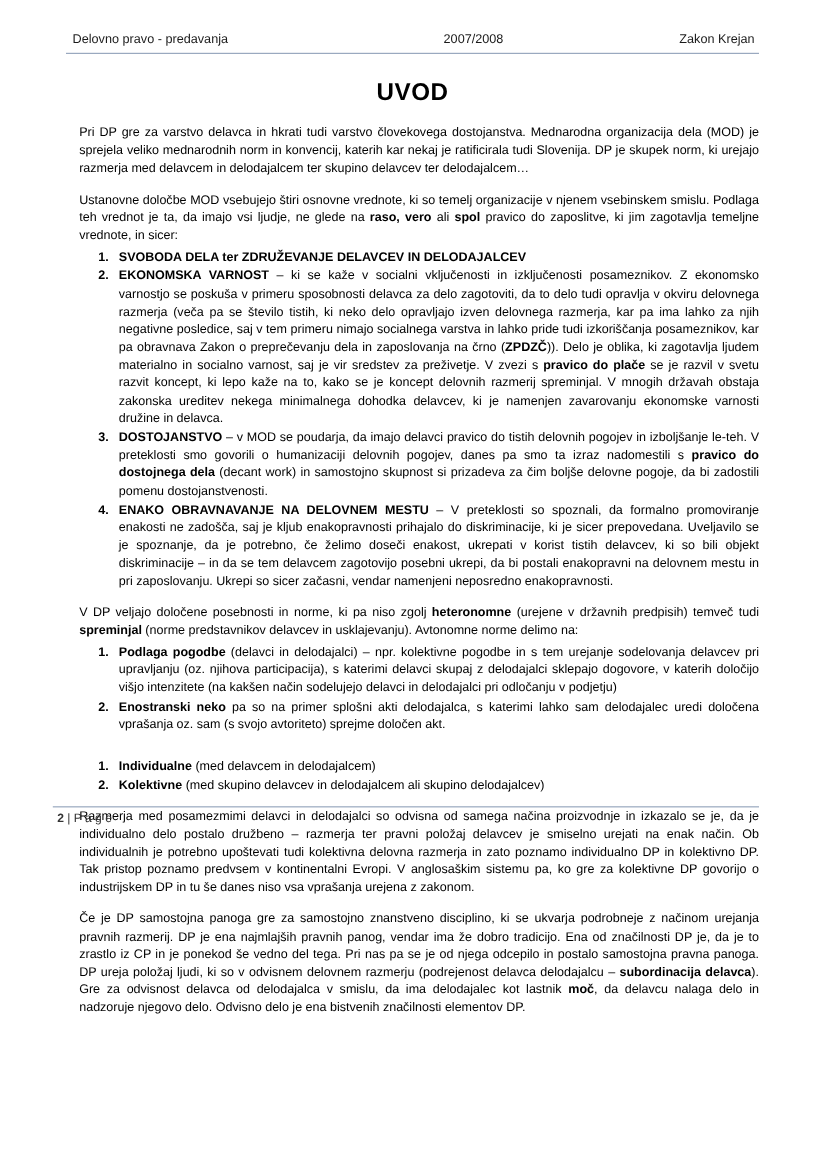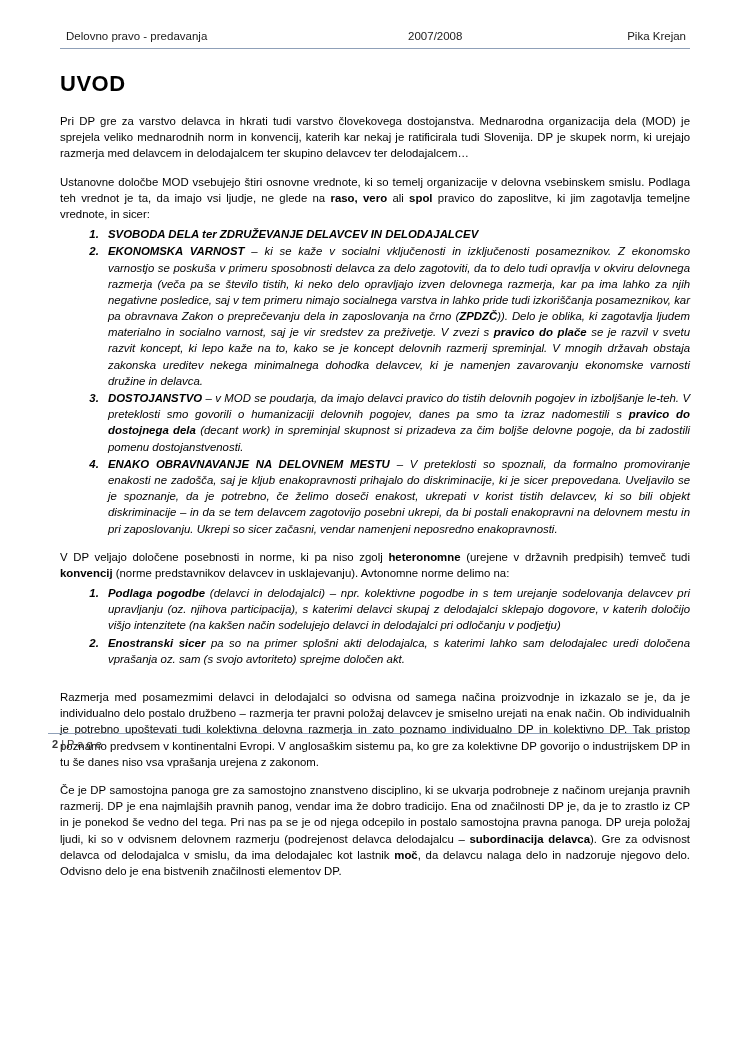--- a/index.html
+++ b/index.html
@@ -35,40 +35,39 @@
   .header-right { flex: 0 0 auto; }
   .header-rule {
     border: none;
     border-top: 1px solid #8fa0b8;
     margin: 6px 0 0 0;
   }
   h1.title {
     font-family: "Liberation Sans", sans-serif;
     font-size: 22px;
     font-weight: bold;
-    text-align: left;
+    text-align: center;
     letter-spacing: 0.5px;
     margin: 22px 0 16px 0;
   }
   p.para {
     font-family: "Liberation Sans", sans-serif;
     font-size: 11.4px;
     line-height: 1.42;
     text-align: justify;
-    margin: 0 0 12px 0;
+    margin: 0 0 12px 12px;
   }
   p.tight { margin-bottom: 4px; }
   ol.numlist {
     font-family: "Liberation Sans", sans-serif;
     font-size: 11.4px;
     line-height: 1.42;
     margin: 0 0 12px 0;
     padding-left: 42px;
     text-align: justify;
-    font-style: italic;
   }
   ol.numlist > li {
     margin-bottom: 1px;
     padding-left: 6px;
   }
   ol.numlist > li::marker {
     font-weight: bold;
   }
   b { font-weight: bold; }
   .footer {
@@ -92,64 +91,72 @@
   .gap { height: 10px; }
 </style>
 </head>
 <body>
 
 <div class="page">
 
   <div class="header">
     <div class="header-left">Delovno pravo - predavanja</div>
     <div class="header-center">2007/2008</div>
-    <div class="header-right">Pika Krejan</div>
+    <div class="header-right">Zakon Krejan</div>
   </div>
   <hr class="header-rule">
 
   <h1 class="title">UVOD</h1>
 
   <p class="para">Pri DP gre za varstvo delavca in hkrati tudi varstvo človekovega dostojanstva. Mednarodna organizacija dela (MOD) je sprejela veliko mednarodnih norm in konvencij, katerih kar nekaj je ratificirala tudi Slovenija. DP je skupek norm, ki urejajo razmerja med delavcem in delodajalcem ter skupino delavcev ter delodajalcem…</p>
 
   <p class="para tight">
-    <span>Ustanovne določbe MOD vsebujejo štiri osnovne vrednote, ki so temelj organizacije v delovna vsebinskem smislu. Podlaga teh vrednot je ta, da imajo vsi ljudje, ne glede na </span><b>raso, vero</b><span> ali </span><b>spol</b><span> pravico do zaposlitve, ki jim zagotavlja temeljne vrednote, in sicer:</span>
+    <span>Ustanovne določbe MOD vsebujejo štiri osnovne vrednote, ki so temelj organizacije v njenem vsebinskem smislu. Podlaga teh vrednot je ta, da imajo vsi ljudje, ne glede na </span><b>raso, vero</b><span> ali </span><b>spol</b><span> pravico do zaposlitve, ki jim zagotavlja temeljne vrednote, in sicer:</span>
   </p>
 
   <ol class="numlist">
     <li>
       <b>SVOBODA DELA ter ZDRUŽEVANJE DELAVCEV IN DELODAJALCEV</b><span></span>
     </li>
     <li>
       <b>EKONOMSKA VARNOST</b><span> – ki se kaže v socialni vključenosti in izključenosti posameznikov. Z ekonomsko varnostjo se poskuša v primeru sposobnosti delavca za delo zagotoviti, da to delo tudi opravlja v okviru delovnega razmerja (veča pa se število tistih, ki neko delo opravljajo izven delovnega razmerja, kar pa ima lahko za njih negativne posledice, saj v tem primeru nimajo socialnega varstva in lahko pride tudi izkoriščanja posameznikov, kar pa obravnava Zakon o preprečevanju dela in zaposlovanja na črno (</span><b>ZPDZČ</b><span>)). Delo je oblika, ki zagotavlja ljudem materialno in socialno varnost, saj je vir sredstev za preživetje. V zvezi s </span><b>pravico do plače</b><span> se je razvil v svetu razvit koncept, ki lepo kaže na to, kako se je koncept delovnih razmerij spreminjal. V mnogih državah obstaja zakonska ureditev nekega minimalnega dohodka delavcev, ki je namenjen zavarovanju ekonomske varnosti družine in delavca.</span>
     </li>
     <li>
-      <b>DOSTOJANSTVO</b><span> – v MOD se poudarja, da imajo delavci pravico do tistih delovnih pogojev in izboljšanje le-teh. V preteklosti smo govorili o humanizaciji delovnih pogojev, danes pa smo ta izraz nadomestili s </span><b>pravico do dostojnega dela</b><span> (decant work) in spreminjal skupnost si prizadeva za čim boljše delovne pogoje, da bi zadostili pomenu dostojanstvenosti.</span>
+      <b>DOSTOJANSTVO</b><span> – v MOD se poudarja, da imajo delavci pravico do tistih delovnih pogojev in izboljšanje le-teh. V preteklosti smo govorili o humanizaciji delovnih pogojev, danes pa smo ta izraz nadomestili s </span><b>pravico do dostojnega dela</b><span> (decant work) in samostojno skupnost si prizadeva za čim boljše delovne pogoje, da bi zadostili pomenu dostojanstvenosti.</span>
     </li>
     <li>
       <b>ENAKO OBRAVNAVANJE NA DELOVNEM MESTU</b><span> – V preteklosti so spoznali, da formalno promoviranje enakosti ne zadošča, saj je kljub enakopravnosti prihajalo do diskriminacije, ki je sicer prepovedana. Uveljavilo se je spoznanje, da je potrebno, če želimo doseči enakost, ukrepati v korist tistih delavcev, ki so bili objekt diskriminacije – in da se tem delavcem zagotovijo posebni ukrepi, da bi postali enakopravni na delovnem mestu in pri zaposlovanju. Ukrepi so sicer začasni, vendar namenjeni neposredno enakopravnosti.</span>
     </li>
   </ol>
 
 
   <p class="para tight">
-    <span>V DP veljajo določene posebnosti in norme, ki pa niso zgolj </span><b>heteronomne</b><span> (urejene v državnih predpisih) temveč tudi </span><b>konvencij</b><span> (norme predstavnikov delavcev in usklajevanju). Avtonomne norme delimo na:</span>
+    <span>V DP veljajo določene posebnosti in norme, ki pa niso zgolj </span><b>heteronomne</b><span> (urejene v državnih predpisih) temveč tudi </span><b>spreminjal</b><span> (norme predstavnikov delavcev in usklajevanju). Avtonomne norme delimo na:</span>
   </p>
 
   <ol class="numlist">
     <li>
       <b>Podlaga pogodbe</b><span> (delavci in delodajalci) – npr. kolektivne pogodbe in s tem urejanje sodelovanja delavcev pri upravljanju (oz. njihova participacija), s katerimi delavci skupaj z delodajalci sklepajo dogovore, v katerih določijo višjo intenzitete (na kakšen način sodelujejo delavci in delodajalci pri odločanju v podjetju)</span>
     </li>
     <li>
-      <b>Enostranski sicer</b><span> pa so na primer splošni akti delodajalca, s katerimi lahko sam delodajalec uredi določena vprašanja oz. sam (s svojo avtoriteto) sprejme določen akt.</span>
+      <b>Enostranski neko</b><span> pa so na primer splošni akti delodajalca, s katerimi lahko sam delodajalec uredi določena vprašanja oz. sam (s svojo avtoriteto) sprejme določen akt.</span>
     </li>
   </ol>
 
   <div class="gap"></div>
 
 
+  <ol class="numlist">
+    <li>
+      <b>Individualne</b><span> (med delavcem in delodajalcem)</span>
+    </li>
+    <li>
+      <b>Kolektivne</b><span> (med skupino delavcev in delodajalcem ali skupino delodajalcev)</span>
+    </li>
+  </ol>
 
   <p class="para">Razmerja med posamezmimi delavci in delodajalci so odvisna od samega načina proizvodnje in izkazalo se je, da je individualno delo postalo družbeno – razmerja ter pravni položaj delavcev je smiselno urejati na enak način. Ob individualnih je potrebno upoštevati tudi kolektivna delovna razmerja in zato poznamo individualno DP in kolektivno DP. Tak pristop poznamo predvsem v kontinentalni Evropi. V anglosaškim sistemu pa, ko gre za kolektivne DP govorijo o industrijskem DP in tu še danes niso vsa vprašanja urejena z zakonom.</p>
 
   <p class="para">
     <span>Če je DP samostojna panoga gre za samostojno znanstveno disciplino, ki se ukvarja podrobneje z načinom urejanja pravnih razmerij. DP je ena najmlajših pravnih panog, vendar ima že dobro tradicijo. Ena od značilnosti DP je, da je to zrastlo iz CP in je ponekod še vedno del tega. Pri nas pa se je od njega odcepilo in postalo samostojna pravna panoga. DP ureja položaj ljudi, ki so v odvisnem delovnem razmerju (podrejenost delavca delodajalcu – </span><b>subordinacija delavca</b><span>). Gre za odvisnost delavca od delodajalca v smislu, da ima delodajalec kot lastnik </span><b>moč</b><span>, da delavcu nalaga delo in nadzoruje njegovo delo. Odvisno delo je ena bistvenih značilnosti elementov DP.</span>
   </p>
 
   <div class="footer">
     <hr class="footer-rule">
     <div class="footer-text">

